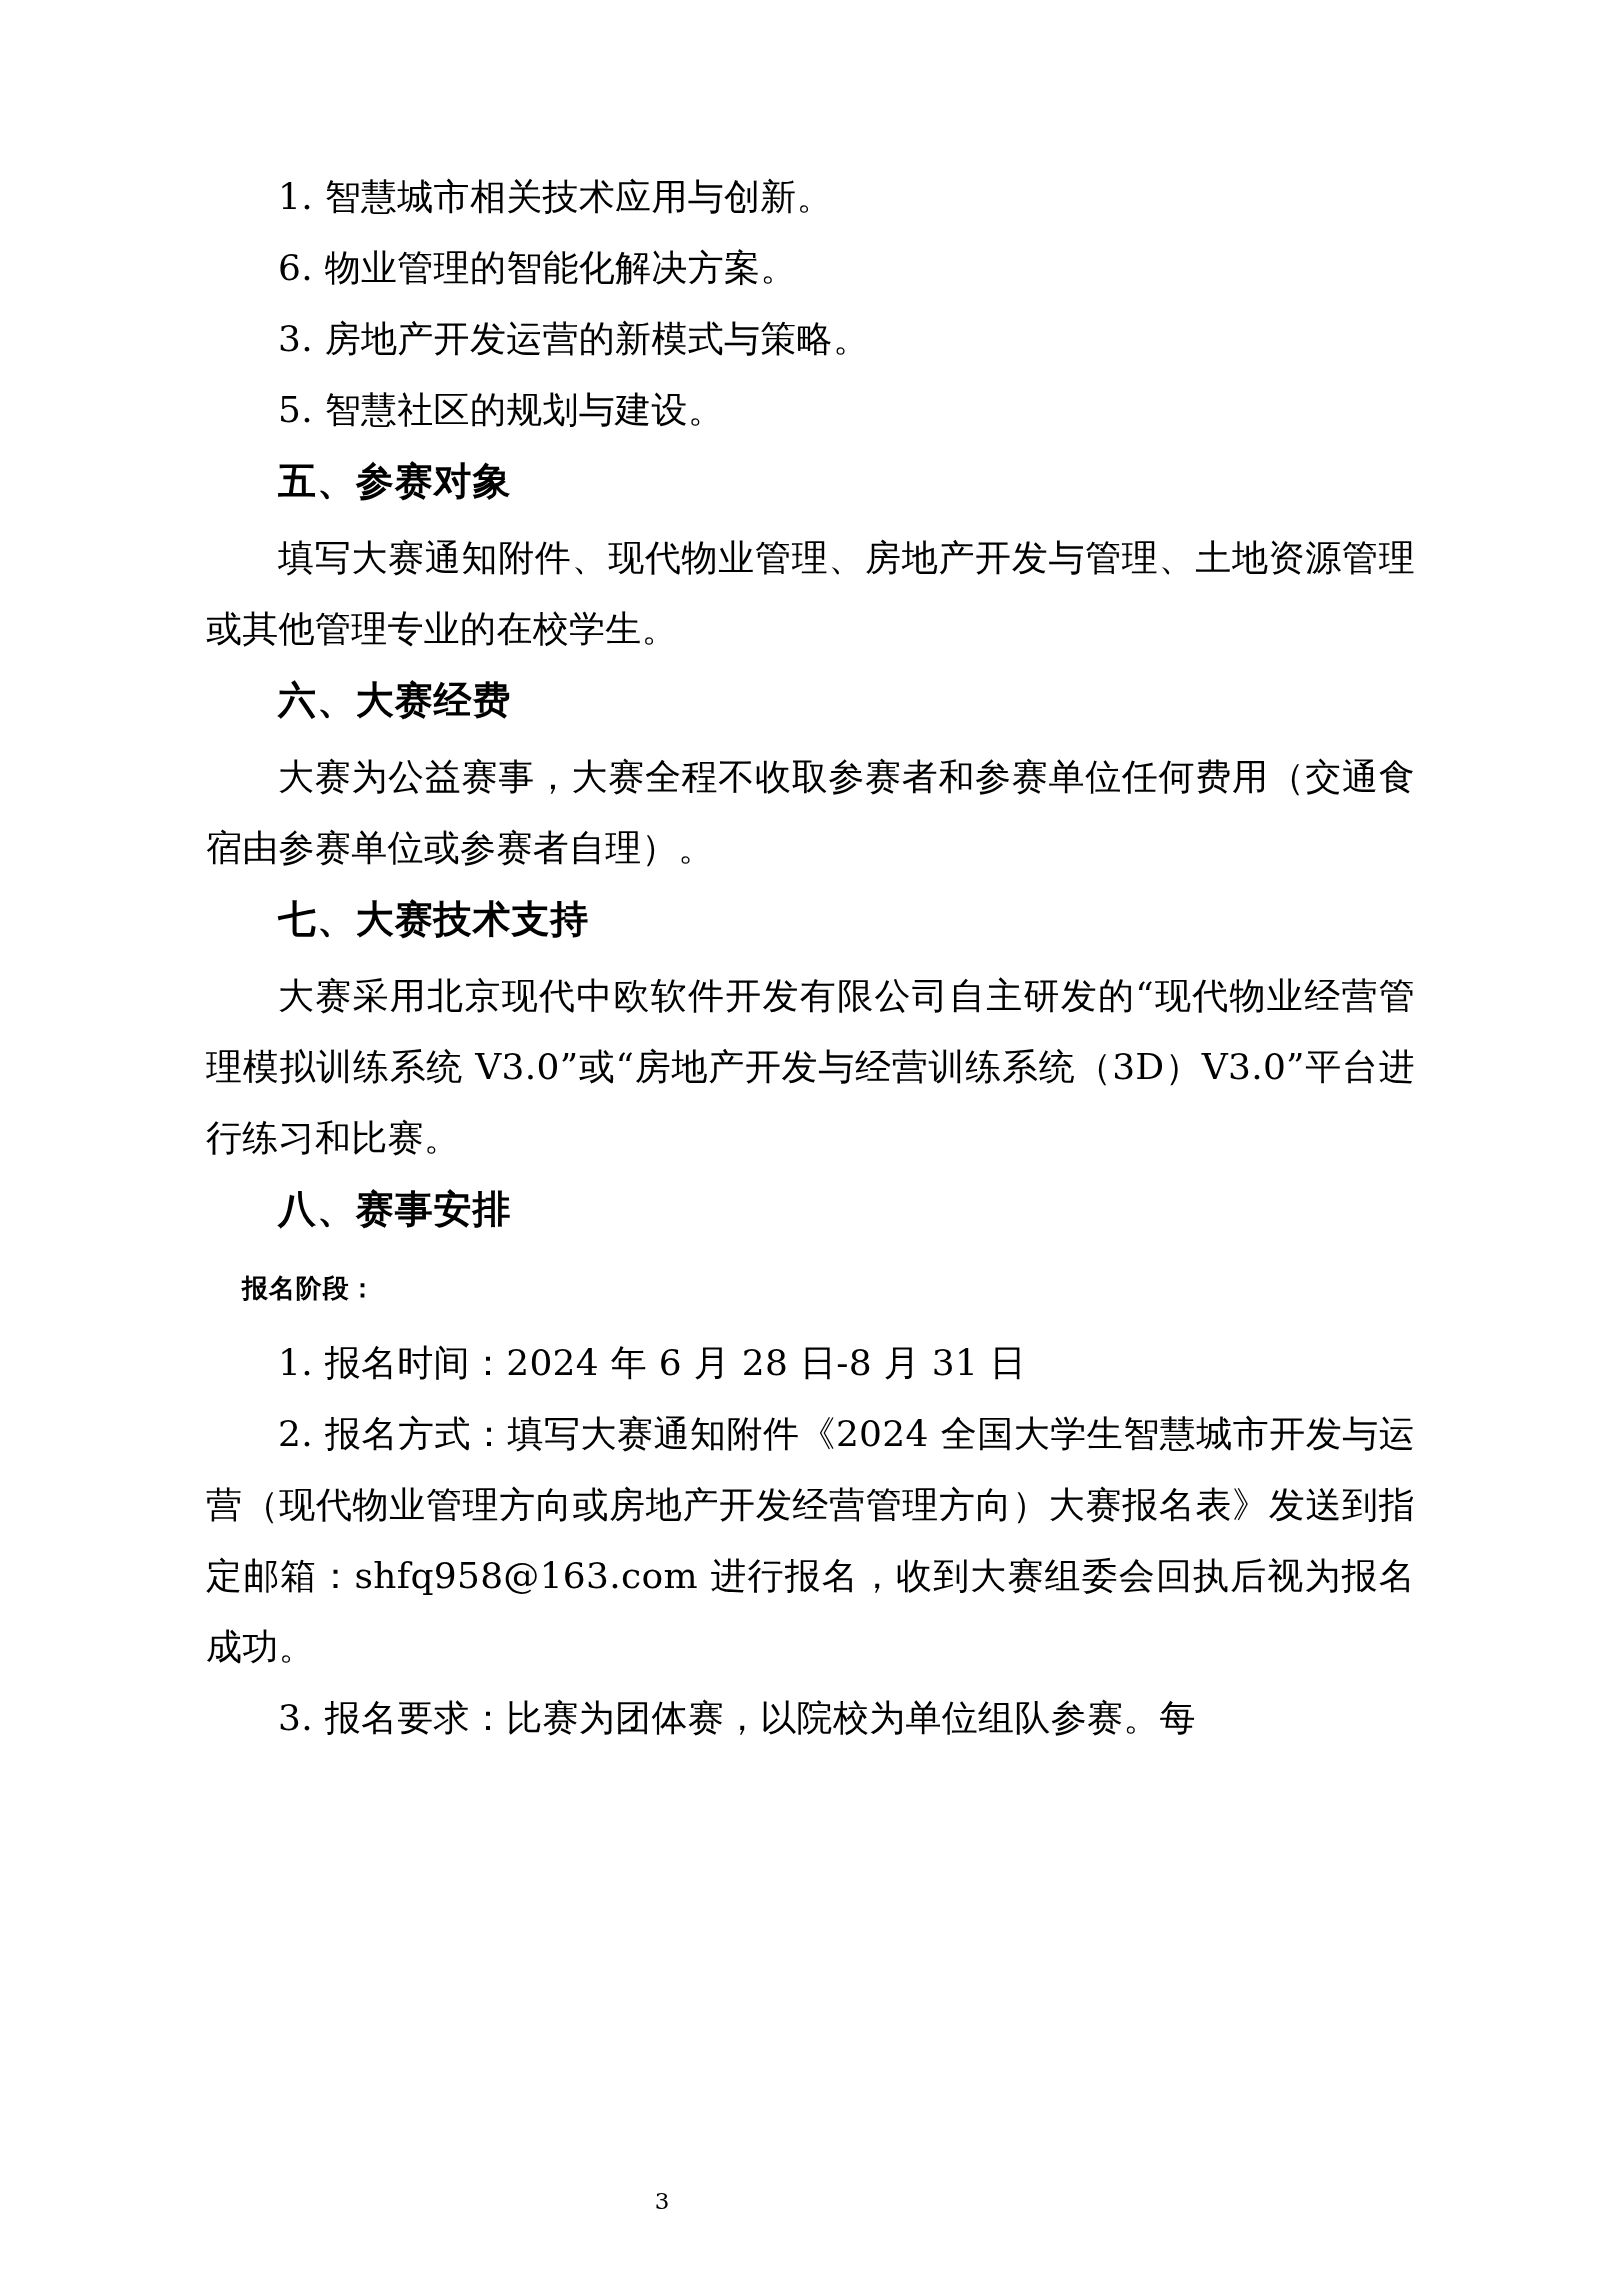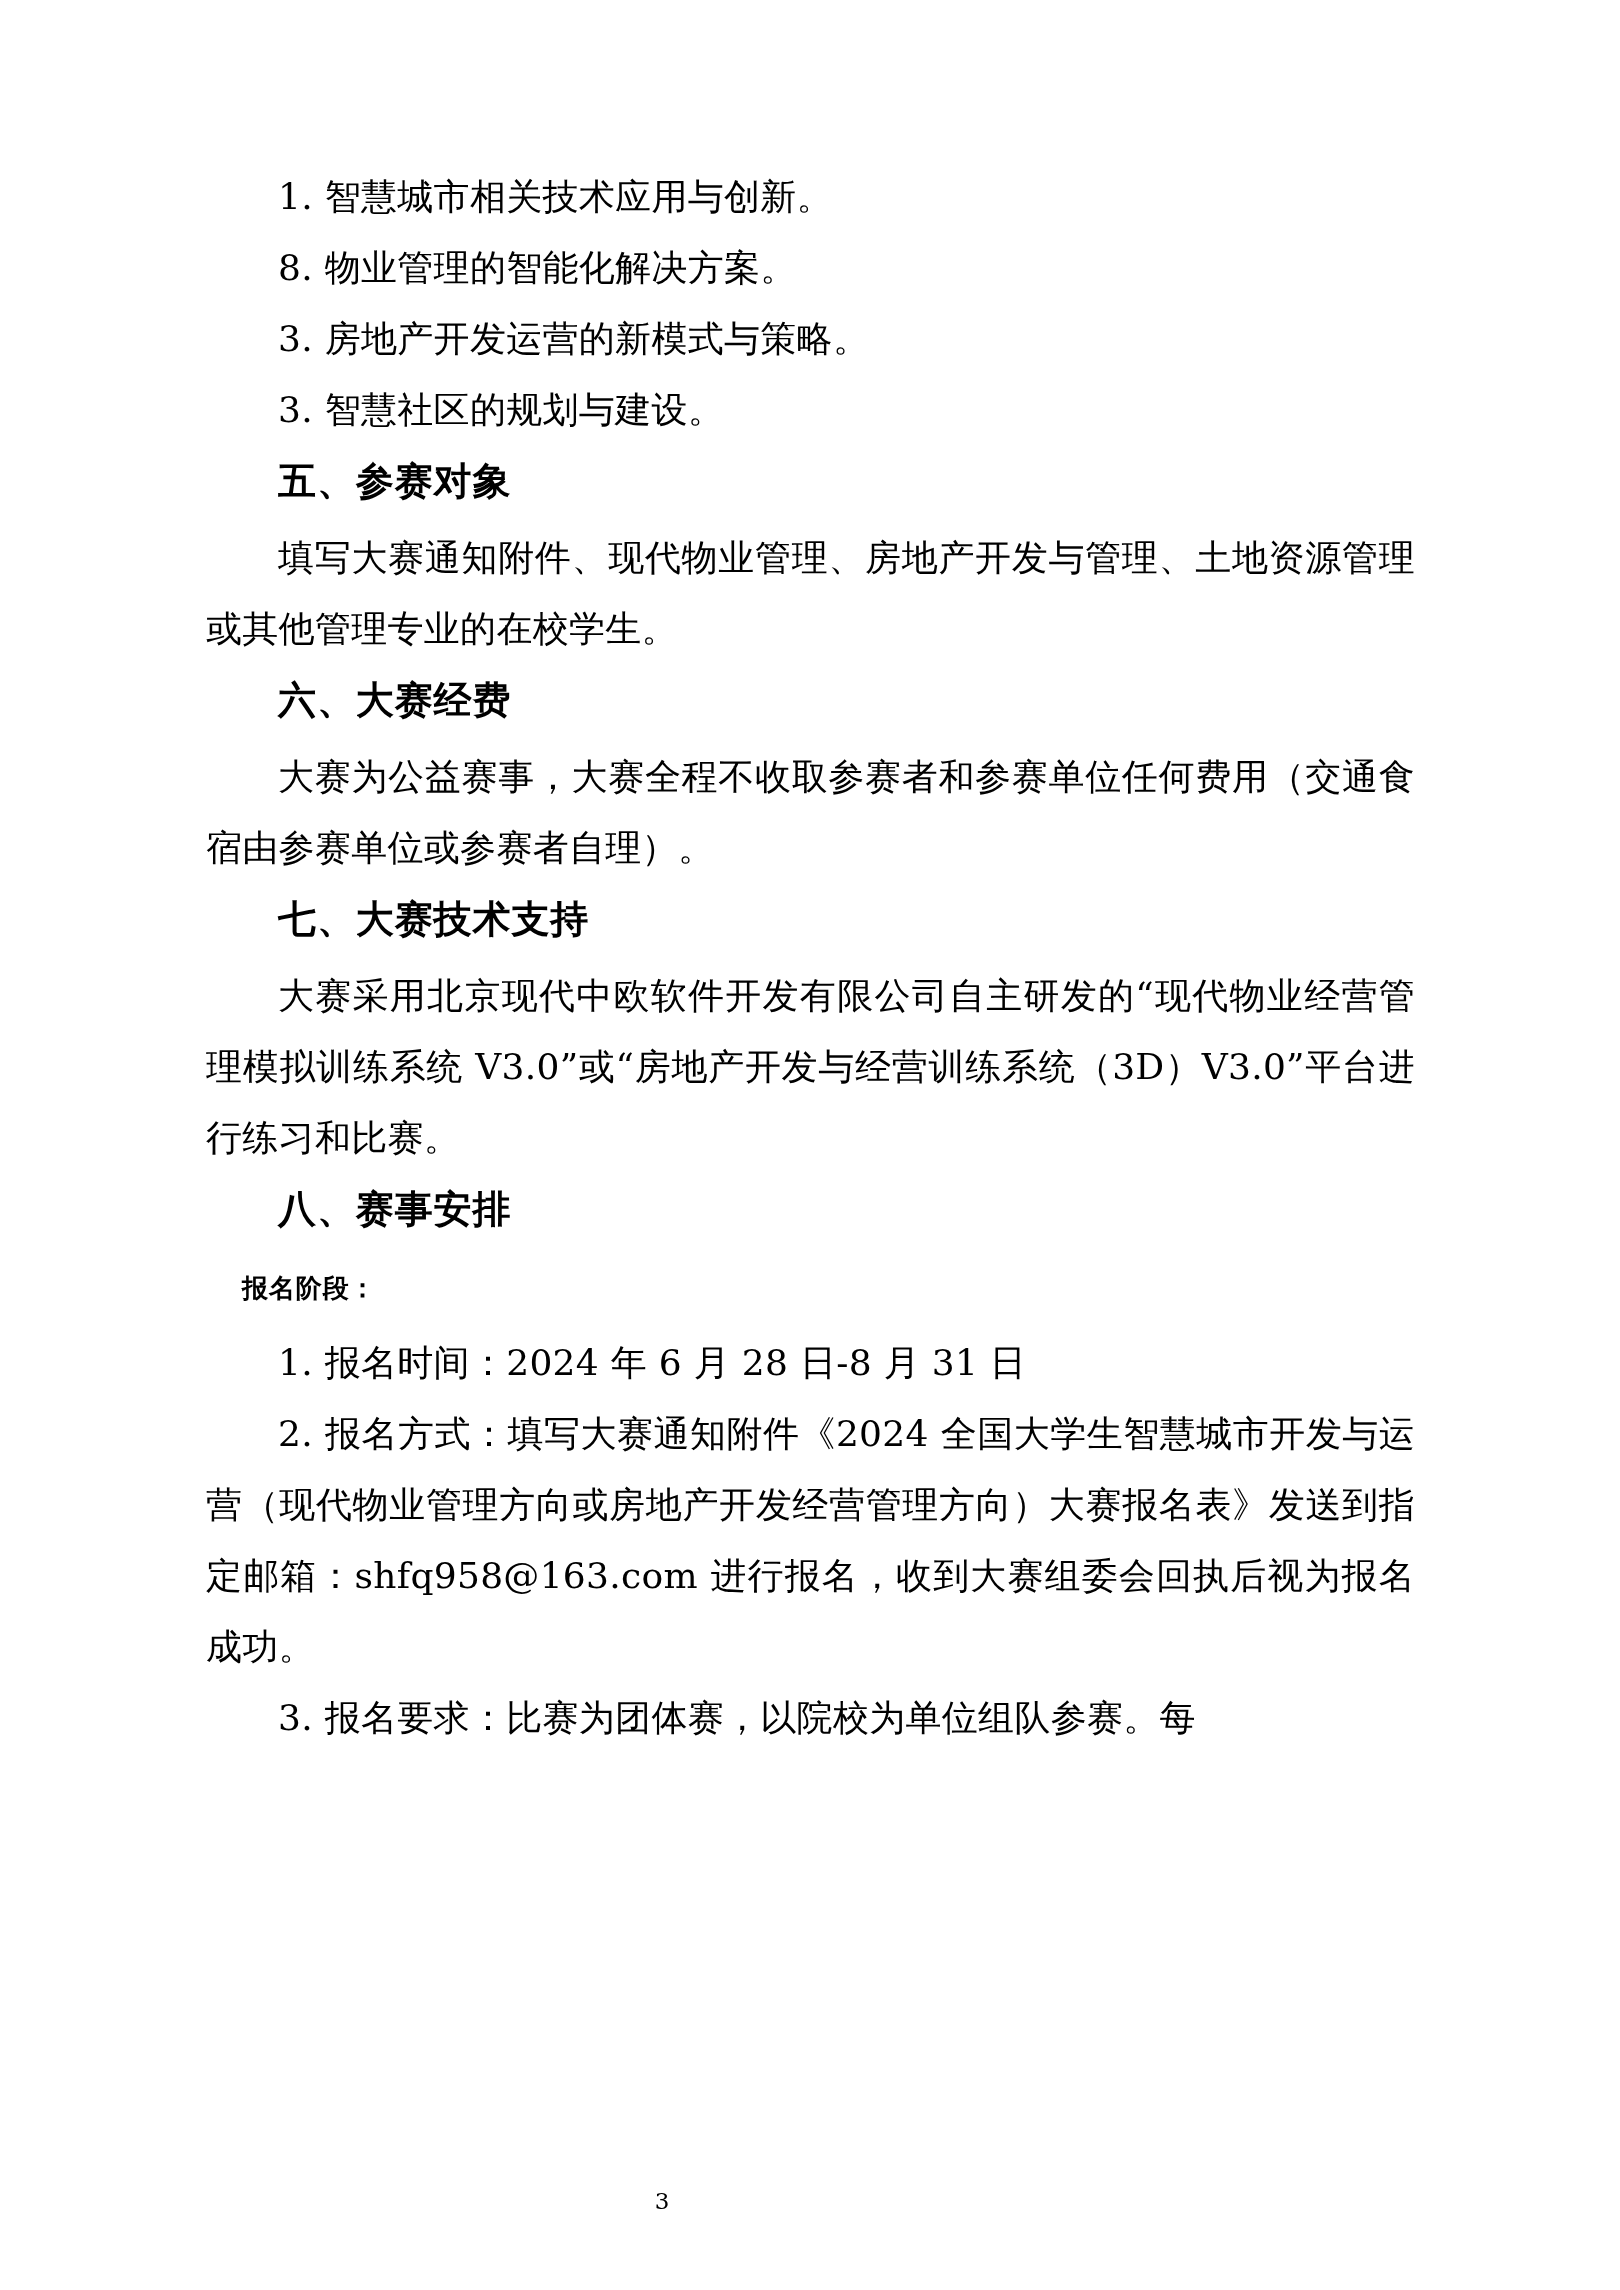--- a/index.html
+++ b/index.html
@@ -64,23 +64,23 @@
     font-family: "DejaVu Serif", "Liberation Serif", serif;
   }
 </style>
 </head>
 <body>
 
 <div class="page">
   <div class="doc-body">
 
     <div class="list-item">1. 智慧城市相关技术应用与创新。</div>
-    <div class="list-item">8. 物业管理的智能化解决方案。</div>
+    <div class="list-item">6. 物业管理的智能化解决方案。</div>
     <div class="list-item">3. 房地产开发运营的新模式与策略。</div>
-    <div class="list-item">3. 智慧社区的规划与建设。</div>
+    <div class="list-item">5. 智慧社区的规划与建设。</div>
 
     <div class="heading">五、参赛对象</div>
     <div class="para">填写大赛通知附件、现代物业管理、房地产开发与管理、土地资源管理或其他管理专业的在校学生。</div>
 
     <div class="heading">六、大赛经费</div>
     <div class="para">大赛为公益赛事，大赛全程不收取参赛者和参赛单位任何费用（交通食宿由参赛单位或参赛者自理）。</div>
 
     <div class="heading">七、大赛技术支持</div>
     <div class="para">大赛采用北京现代中欧软件开发有限公司自主研发的“现代物业经营管理模拟训练系统 V3.0”或“房地产开发与经营训练系统（3D）V3.0”平台进行练习和比赛。</div>
 

